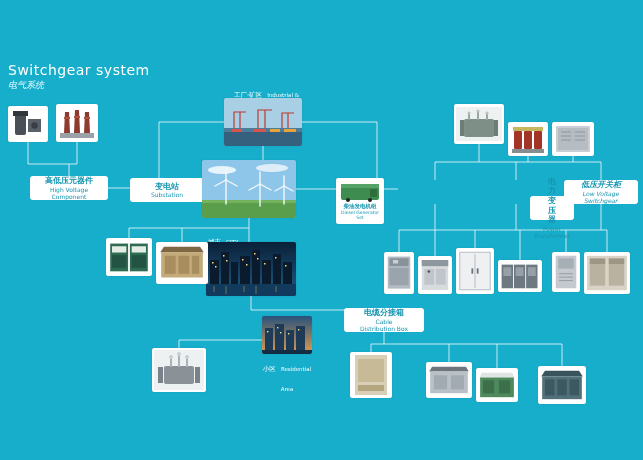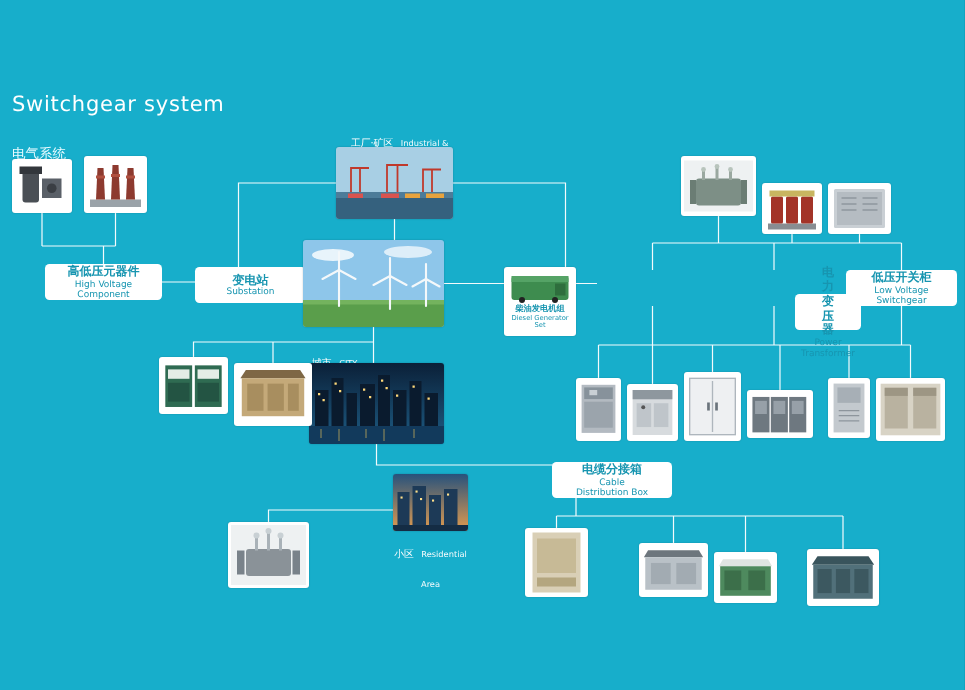--- a/index.html
+++ b/index.html
@@ -1,20 +1,20 @@
 <!DOCTYPE html>
 <html><head>
 <meta charset="utf-8">
 <style>
   * { margin:0; padding:0; box-sizing:border-box; }
   body { font-family:"DejaVu Sans","Liberation Sans",sans-serif; background:#0c93ad; }
   .canvas { position:relative; width:643px; height:460px; background:#17AECB; overflow:hidden; }
   .node { position:absolute; }
   .title { color:#fff; font-size:14px; letter-spacing:0.5px; }
-  .subtitle { color:#e8fbff; font-size:9px; margin-top:18px; }
+  .subtitle { color:#e8fbff; font-size:9px; margin-top:1px;font-style:italic; }
   .pbox { background:#fff; border-radius:2px; display:flex; align-items:center; justify-content:center; padding:2px; box-shadow:0 0 1px rgba(0,0,0,0.25); }
   .pbox svg { width:100%; height:100%; display:block; }
   .lbl { background:#fff; border-radius:3px; display:flex; flex-direction:column; align-items:center; justify-content:center; color:#1795B0; text-align:center; line-height:1.2; padding:2px 15px; }
   .lbl .zh { font-size:8px; font-weight:bold; }
   .lbl .en { font-size:6px; }
   .photo { border-radius:2px; overflow:hidden; box-shadow:0 0 1px rgba(0,0,0,0.3); }
   .photo svg { width:100%; height:100%; display:block; }
   .cap { position:absolute; color:#fff; line-height:1.25; }
   .cap .zh { font-size:6.5px; font-weight:normal; }
   .cap .en { font-size:5.5px; opacity:0.95; }
@@ -232,21 +232,21 @@
           <line x1="21" y1="12" x2="31" y2="12"></line>
           <line x1="21" y1="16" x2="31" y2="16"></line>
       </g>
     </svg>
   </div>
 
   <div class="node lbl" style="left:482px;top:196px;width:44px;height:24px;margin-left:48px;">
     <div class="zh">电力变压器</div>
     <div class="en">Power Transformer</div>
   </div>
-  <div class="node lbl" style="left:564px;top:180px;width:74px;height:24px;">
+  <div class="node lbl" style="left:564px;top:180px;width:74px;height:24px;font-style:italic;">
     <div class="zh">低压开关柜</div>
     <div class="en">Low Voltage Switchgear</div>
   </div>
 
   <div class="node pbox" style="left:106px;top:238px;width:46px;height:38px;">
     <svg viewBox="0 0 46 38">
       <g fill="#2f6b52">
           <rect x="2" y="4" width="20" height="31"></rect>
           <rect x="24" y="4" width="20" height="31"></rect>
         </g>
@@ -325,21 +325,21 @@
   <div class="node pbox" style="left:584px;top:252px;width:46px;height:42px;">
     <svg viewBox="0 0 46 42">
       <rect x="1" y="2" width="44" height="38" fill="#d8d3c5"></rect>
       <rect x="4" y="5" width="17" height="30" fill="#b9b2a0"></rect>
         <rect x="25" y="5" width="17" height="30" fill="#b9b2a0"></rect>
       <rect x="4" y="5" width="17" height="6" fill="#9d9684"></rect>
         <rect x="25" y="5" width="17" height="6" fill="#9d9684"></rect>
     </svg>
   </div>
 
-  <div class="node lbl" style="left:344px;top:308px;width:80px;height:24px;margin-left:24px;">
+  <div class="node lbl" style="left:344px;top:308px;width:80px;height:24px;">
     <div class="zh">电缆分接箱</div>
     <div class="en">Cable Distribution Box</div>
   </div>
 
   <div class="node photo" style="left:262px;top:316px;width:50px;height:38px;">
     <svg viewBox="0 0 50 38" preserveAspectRatio="none">
       <defs>
         <linearGradient id="ressky" x1="0" y1="0" x2="0" y2="1">
           <stop offset="0" stop-color="#27527c"></stop>
             <stop offset="1" stop-color="#e29b4e"></stop>

